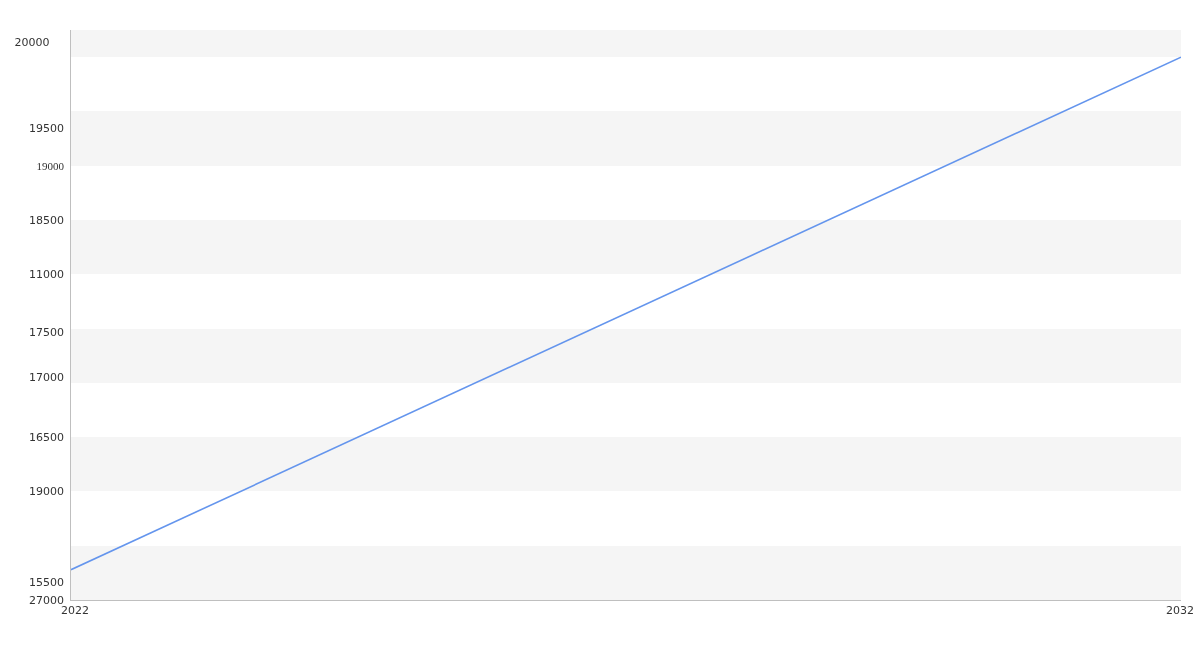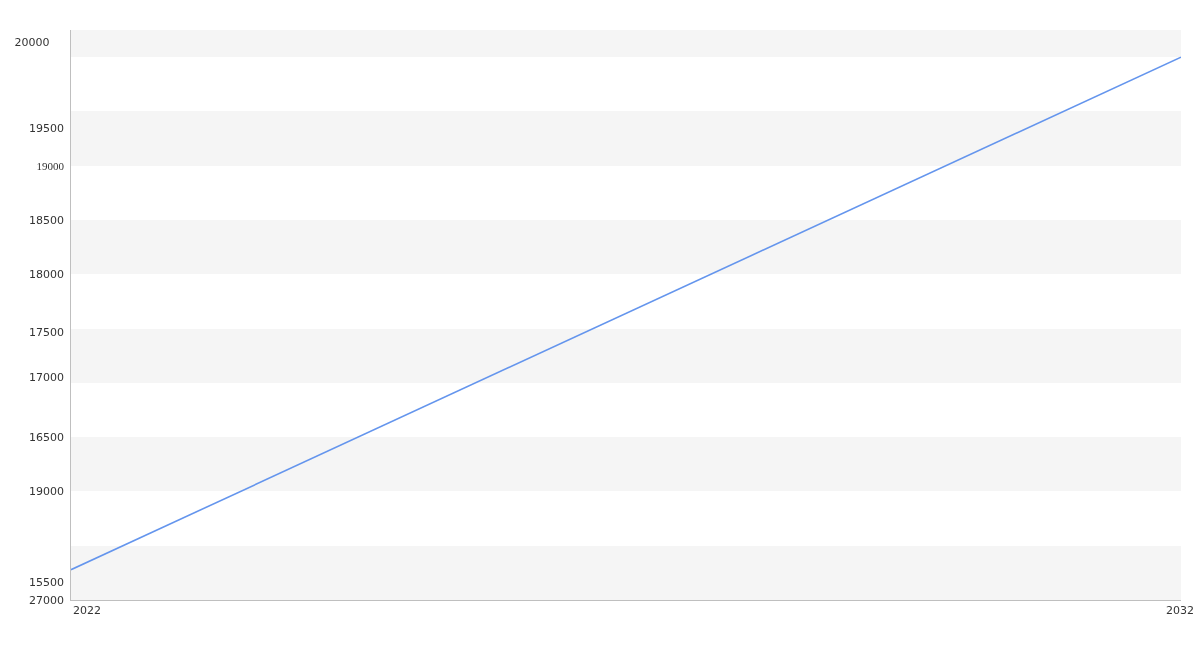--- a/index.html
+++ b/index.html
@@ -99,23 +99,23 @@
       </svg>
   </div>
 
   <div class="y-ticks">
       <div class="y-tick" style="top: 570px;">27000</div>
       <div class="y-tick" style="top: 515.714px; margin-top: 36px;">15500</div>
       <div class="y-tick" style="top: 461.429px;">19000</div>
       <div class="y-tick" style="top: 407.143px;">16500</div>
       <div class="y-tick" style="top: 347px;">17000</div>
       <div class="y-tick" style="top: 302px;">17500</div>
-      <div class="y-tick" style="top: 244.286px;">18000</div>
+      <div class="y-tick" style="top: 244.286px;">11000</div>
       <div class="y-tick" style="top: 190px;">18500</div>
       <div class="y-tick" style="top: 135.714px; font-family: Liberation Serif, serif;">19000</div>
       <div class="y-tick" style="top: 98px;">19500</div>
       <div class="y-tick" style="top: 12px; text-align: center;">20000</div>
     </div>
   <div class="x-ticks">
-      <div class="x-tick" style="left: 17px;">2022</div>
+      <div class="x-tick" style="left: 5px;">2022</div>
       <div class="x-tick" style="left: 1110px;">2032</div>
     </div>
 </div>
 
 </body></html>

